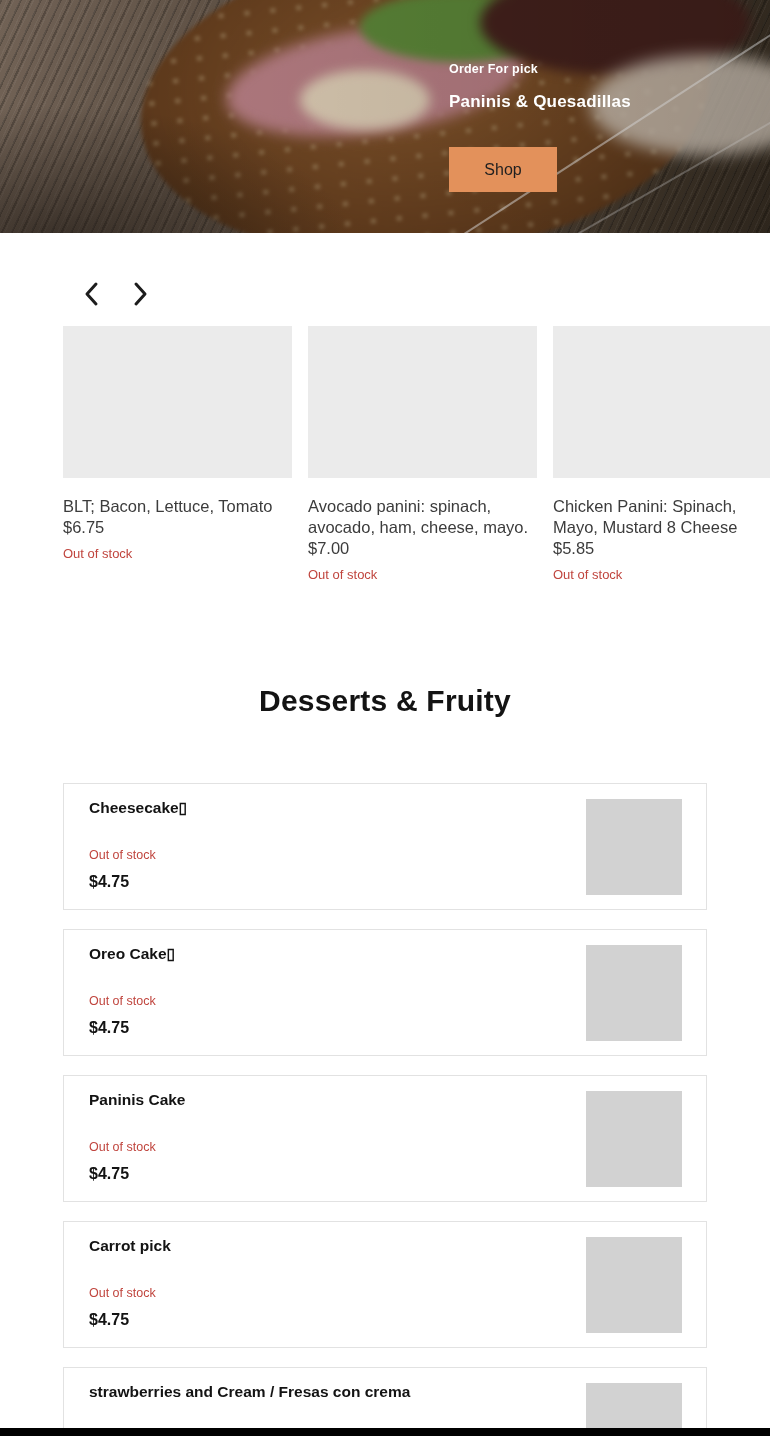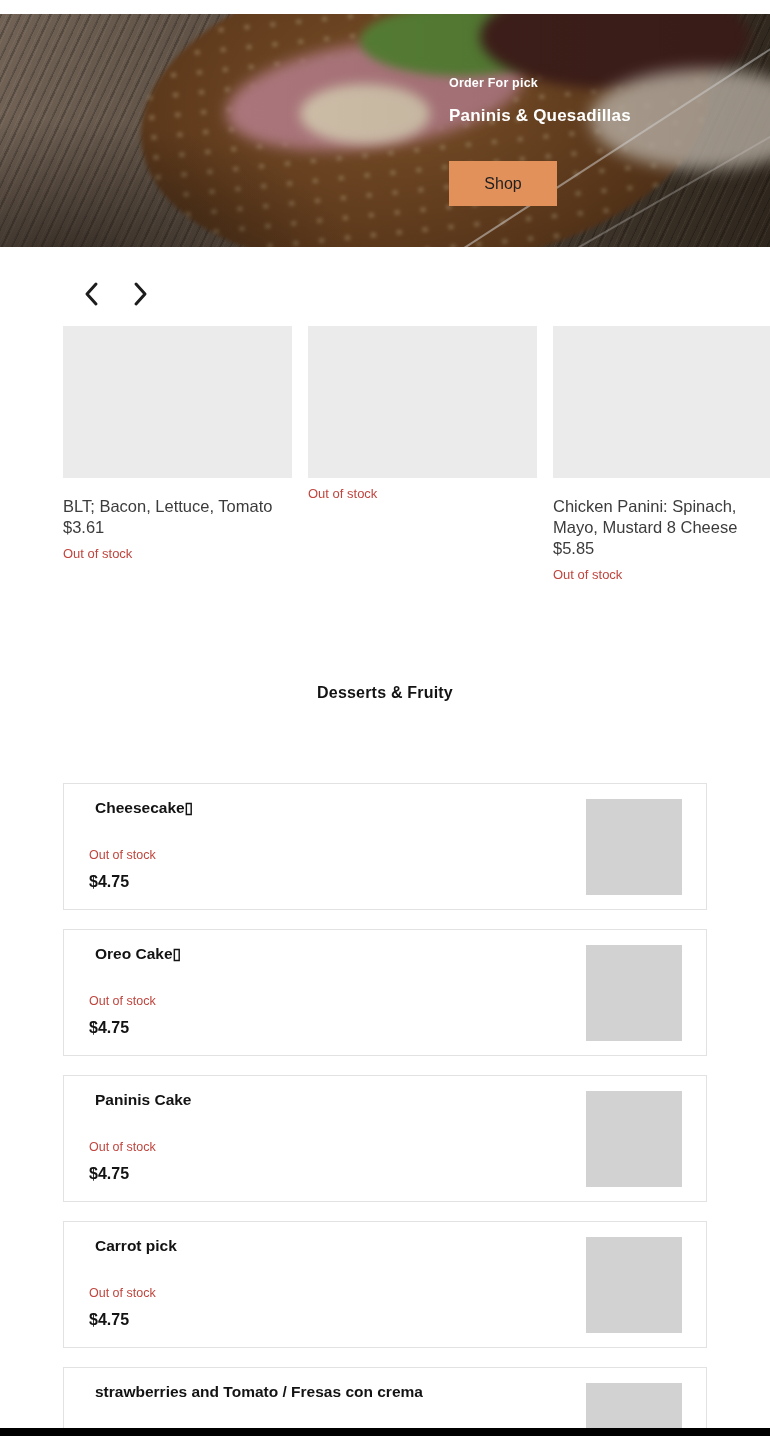--- a/index.html
+++ b/index.html
@@ -5,21 +5,21 @@
   * { margin: 0; padding: 0; box-sizing: border-box; }
   html, body { background: #fff; }
   body { font-family: "Liberation Sans", sans-serif; }
   .page {
     position: relative; width: 770px; height: 1436px;
     margin: 0; background: #fff; overflow: hidden;
   }
 
   
   .hero {
-    position: absolute; left: 0; top: 14px; width: 770px; height: 233px;
+    position: absolute; left: 0; top: 0; width: 770px; height: 233px;
     overflow: hidden;
     background:
       repeating-linear-gradient(115deg, rgba(255,255,255,0.05) 0 1px, transparent 1px 6px),
       repeating-linear-gradient(115deg, rgba(0,0,0,0.22) 0 2px, transparent 2px 9px),
       linear-gradient(100deg, #77675a 0%, #5a4c3e 55%, #3a3024 100%);
   }
   .hero::after {
     content: ""; position: absolute; inset: 0;
     background:
       radial-gradient(ellipse 420px 210px at 8% 108%, rgba(18,13,9,0.6), transparent 70%),
@@ -66,29 +66,29 @@
   .carousel { position: absolute; left: 0; top: 326px; width: 770px; }
   .track { display: flex; gap: 16px; padding-left: 63px; width: 900px; }
   .p-card { width: 229px; flex: 0 0 229px; cursor: pointer; }
   .p-img { width: 229px; height: 152px; background: #ebebeb; }
   .p-text { margin-top: 18px; font-size: 16.5px; line-height: 1.28; color: #3c3c3c; }
   .p-stock { margin-top: 8px; font-size: 13px; color: #c0453e; }
 
   
   .section-heading {
     position: absolute; left: 0; top: 684px; width: 770px;
-    text-align: center; font-size: 16px; font-weight: bold; color: #131313;
+    text-align: center; font-size: 30px; font-weight: bold; color: #131313;
     letter-spacing: .2px;
   }
   .dessert-list { position: absolute; left: 63px; top: 783px; width: 644px; }
   .d-card {
     position: relative; width: 644px; height: 127px; margin-bottom: 19px;
     background: #fff; border: 1px solid #e2e2e2; cursor: pointer;
   }
-  .d-name { position: absolute; left: 25px; top: 15px; font-size: 15.5px; font-weight: bold; color: #131313; margin-left: 6px; }
+  .d-name { position: absolute; left: 25px; top: 15px; font-size: 15.5px; font-weight: bold; color: #131313; }
   .d-price { position: absolute; left: 25px; top: 41px; font-size: 16px; font-weight: bold; color: #131313; margin-top: 48px; }
   .d-stock { position: absolute; left: 25px; top: 64px; font-size: 12.5px; color: #c0453e; }
   .d-img { position: absolute; right: 24px; top: 15px; width: 96px; height: 96px; background: #d2d2d2; }
 
   .bottom-bar { position: absolute; left: 0; top: 1428px; width: 770px; height: 8px; background: #000; }
 </style>
 </head>
 <body>
 
 <div class="page">
@@ -124,27 +124,31 @@
     </button>
   </div>
 
   <div class="carousel">
     <div class="track">
 
       <div class="p-card">
         <div class="p-img"></div>
         <div class="p-text">
           <span>BLT; Bacon, Lettuce, Tomato</span>
-          <span>$3.61</span>
+          <span>$6.75</span>
         </div>
         <div class="p-stock">Out of stock</div>
       </div>
 
       <div class="p-card">
         <div class="p-img"></div>
+        <div class="p-text">
+          <span>Avocado panini: spinach, avocado, ham, cheese, mayo.</span>
+          <span>$7.00</span>
+        </div>
         <div class="p-stock">Out of stock</div>
       </div>
 
       <div class="p-card">
         <div class="p-img"></div>
         <div class="p-text">
           <span>Chicken Panini: Spinach, Mayo, Mustard 8 Cheese</span>
           <span>$5.85</span>
         </div>
         <div class="p-stock">Out of stock</div>
@@ -179,21 +183,21 @@
     </div>
 
     <div class="d-card">
       <div class="d-name">Carrot pick</div>
       <div class="d-price">$4.75</div>
       <div class="d-stock">Out of stock</div>
       <div class="d-img"></div>
     </div>
 
     <div class="d-card">
-      <div class="d-name">strawberries and Tomato / Fresas con crema</div>
+      <div class="d-name">strawberries and Cream / Fresas con crema</div>
       <div class="d-price">$7.50</div>
       <div class="d-stock"></div>
       <div class="d-img"></div>
     </div>
 
   </div>
 
   <div class="bottom-bar"></div>
 
 </div>

